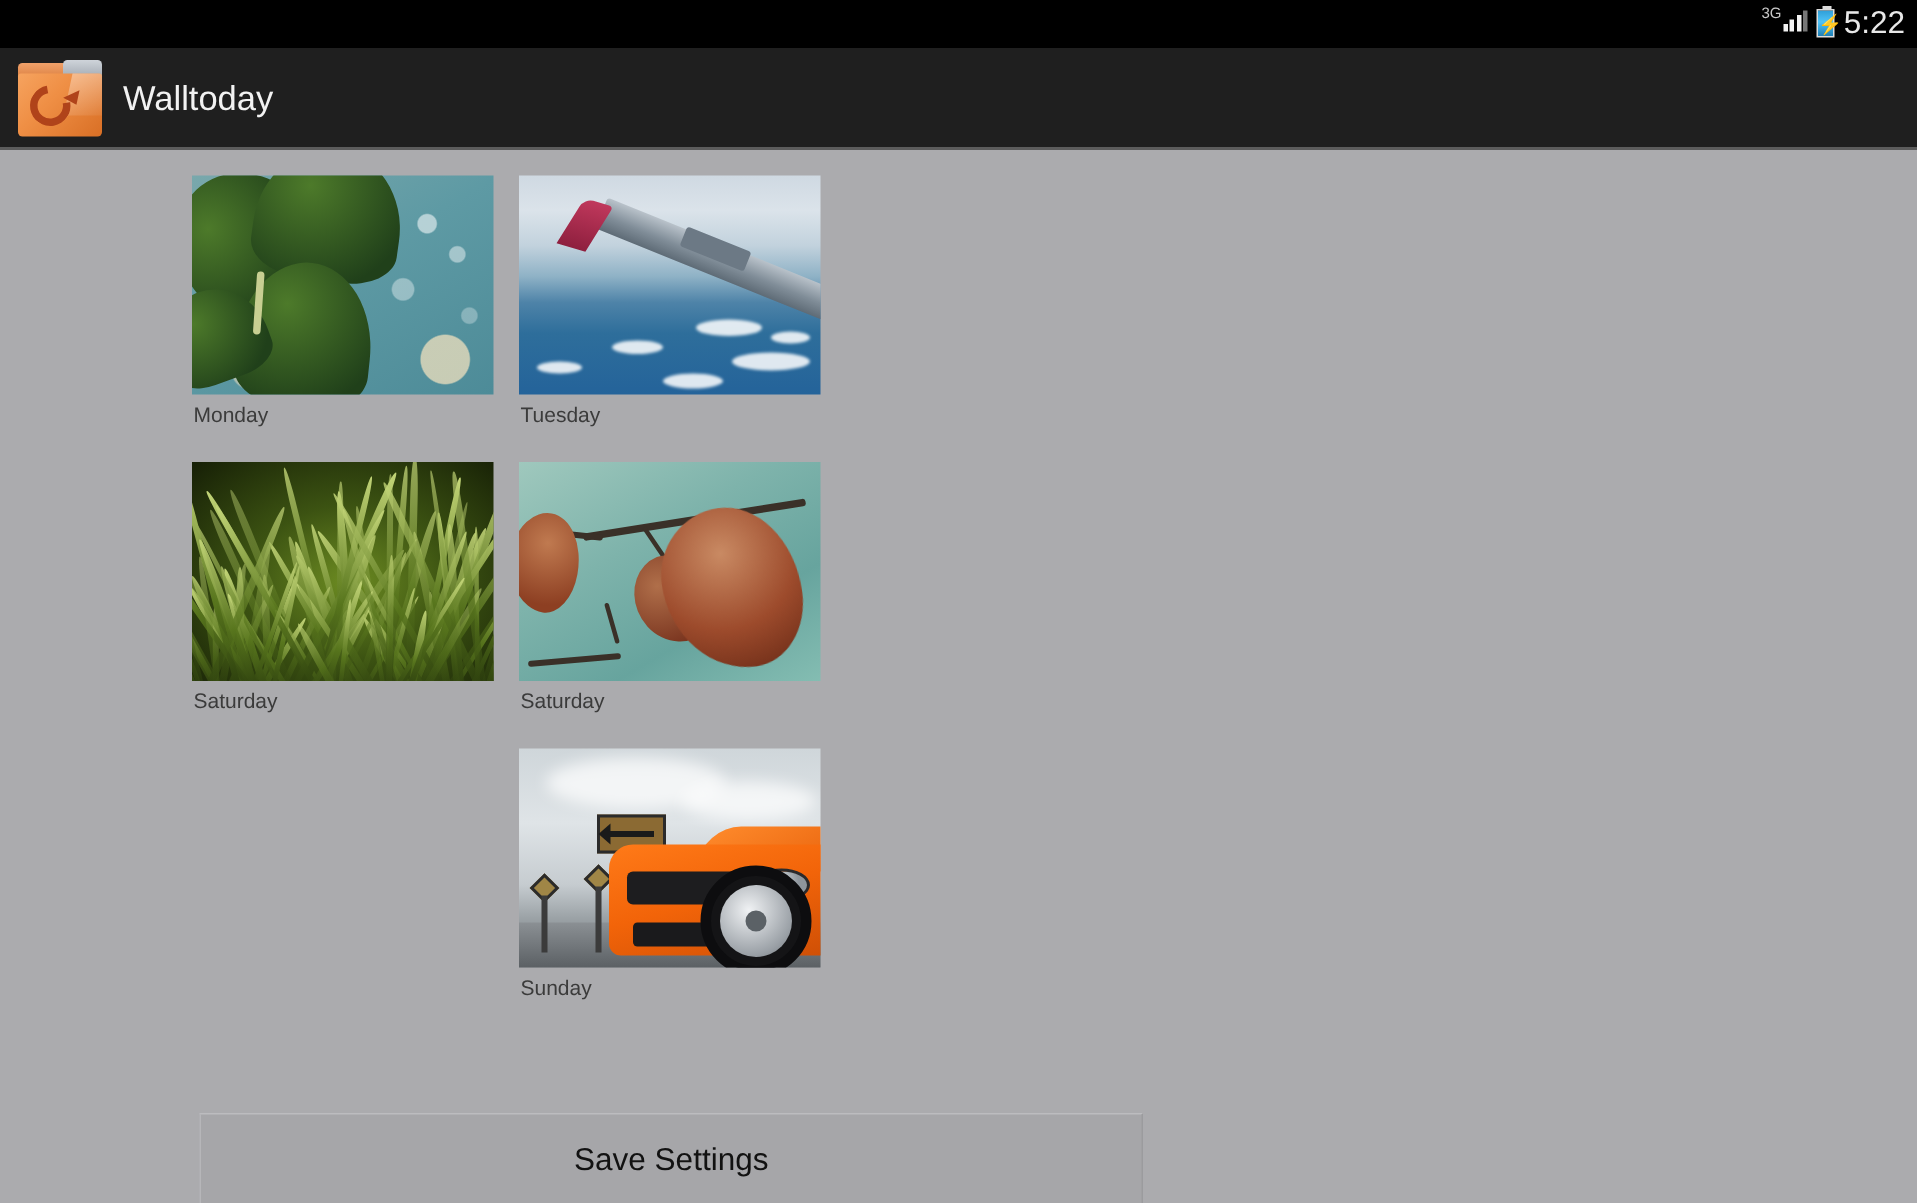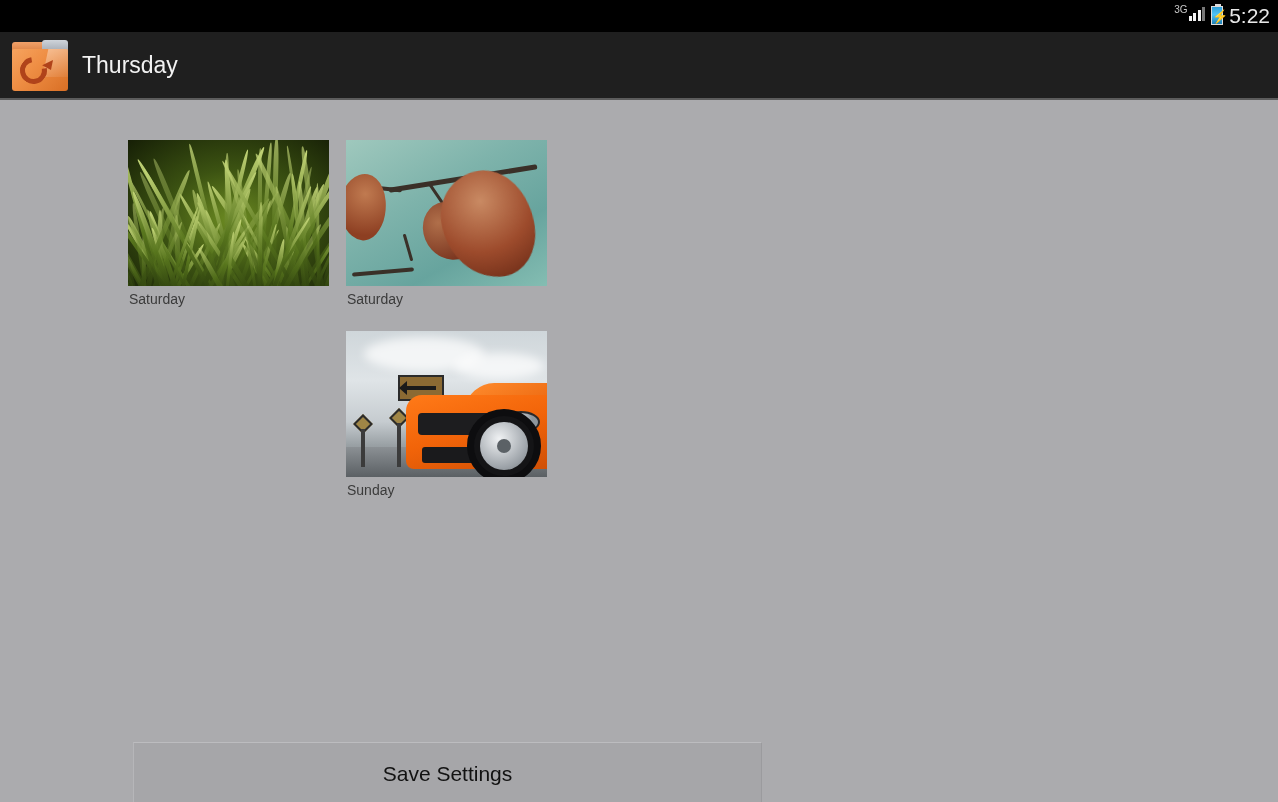--- a/index.html
+++ b/index.html
@@ -552,30 +552,54 @@
   </div>
 </div>
 
 <div id="action-bar">
   <div id="app-icon">
     <div class="folder-back"></div>
     <div class="folder-tab"></div>
     <div class="folder-front"></div>
     <div class="recycle"></div>
   </div>
-  <div id="app-title">Thursday</div>
+  <div id="app-title">Walltoday</div>
 </div>
 
 <div id="content">
 
   <div id="grid">
 
     <div class="grid-row">
 
-
+      <div class="day-cell">
+        <div class="thumb art-clover">
+          <div class="leaf l1"></div>
+            <div class="leaf l2"></div>
+          <div class="leaf l3"></div>
+            <div class="leaf l4"></div>
+          <div class="stem"></div>
+        </div>
+        <div class="day-label">Monday</div>
+      </div>
+
+      <div class="day-cell">
+        <div class="thumb art-plane">
+          <div class="wing"></div>
+            <div class="winglet"></div>
+            <div class="flap"></div>
+          <div class="cloud c1"></div>
+            <div class="cloud c2"></div>
+            <div class="cloud c3"></div>
+          <div class="cloud c4"></div>
+            <div class="cloud c5"></div>
+            <div class="cloud c6"></div>
+        </div>
+        <div class="day-label">Tuesday</div>
+      </div>
 
 
     </div>
 
     <div class="grid-row">
 
 
       <div class="day-cell">
         <div class="thumb art-grass" id="grass-art">
             <i class="blade" style="left: 110.992px; height: 124.795px; width: 3.83858px; transform: rotate(-15.3937deg); opacity: 0.85;"></i>

